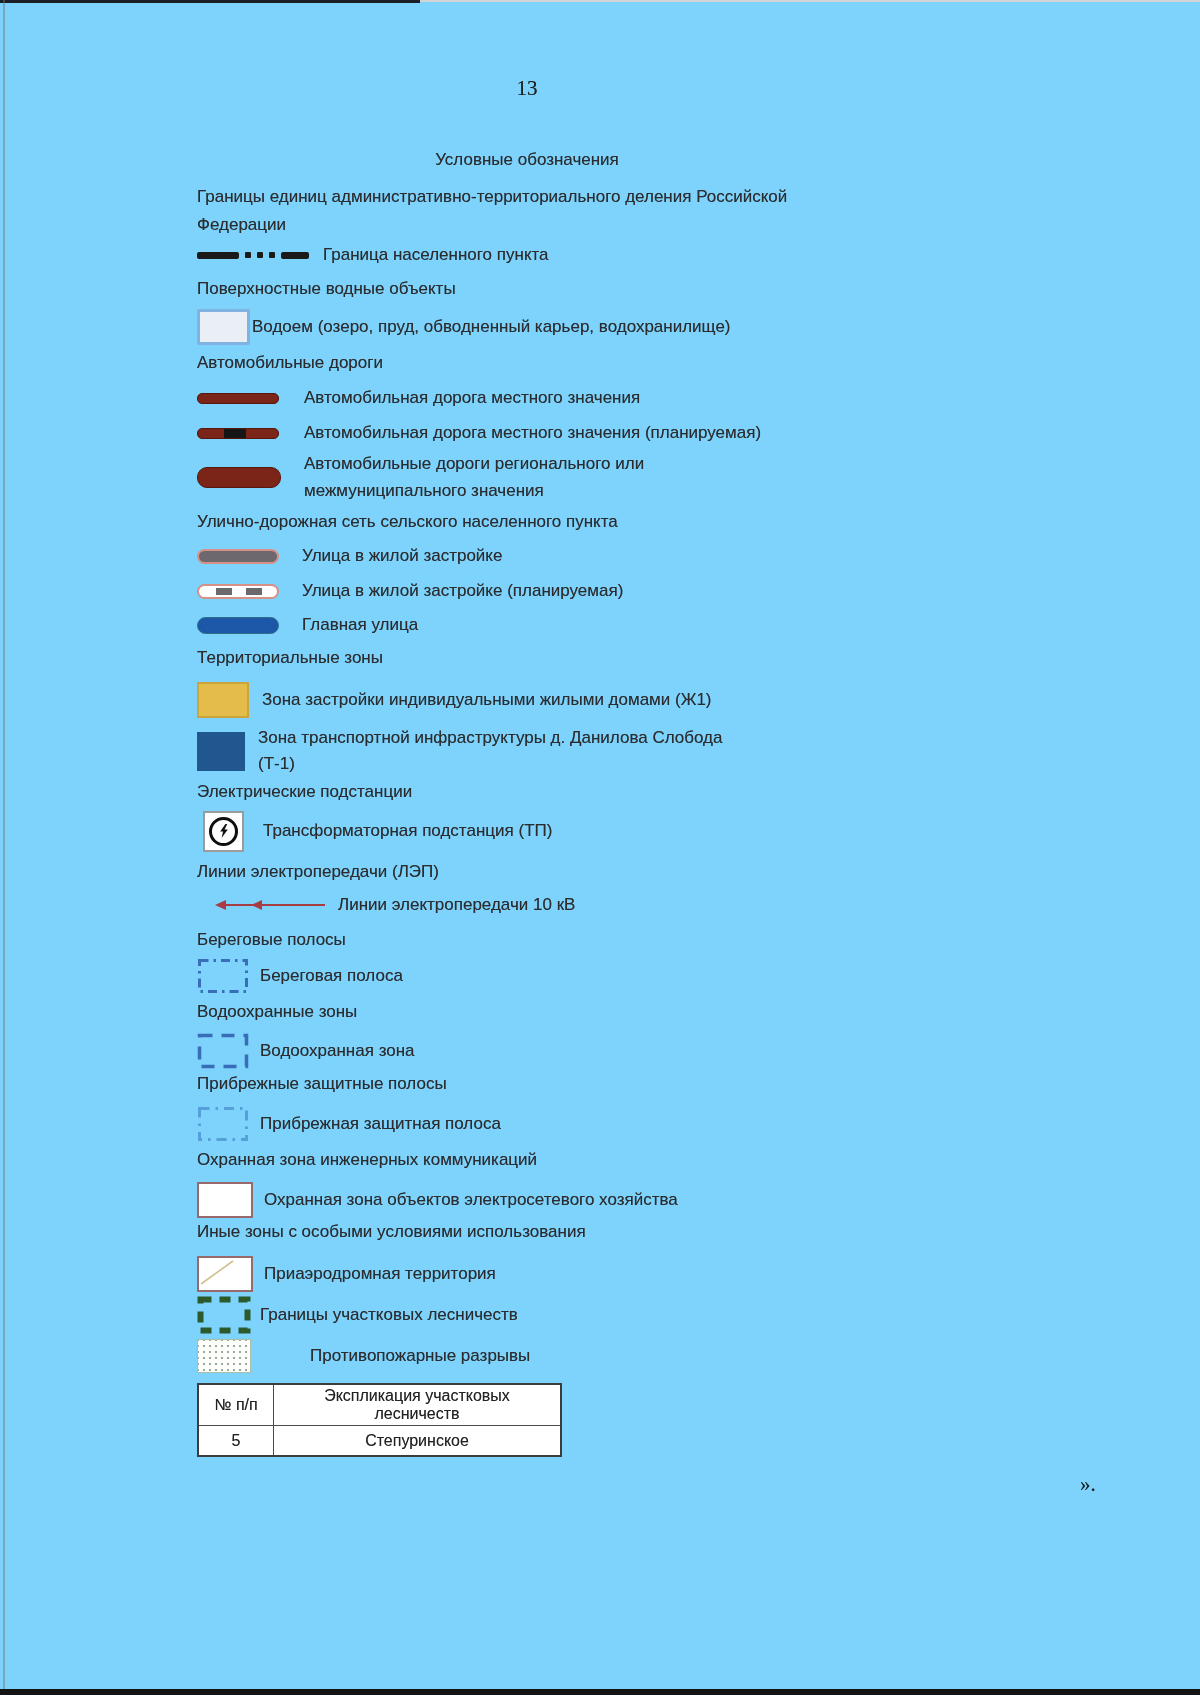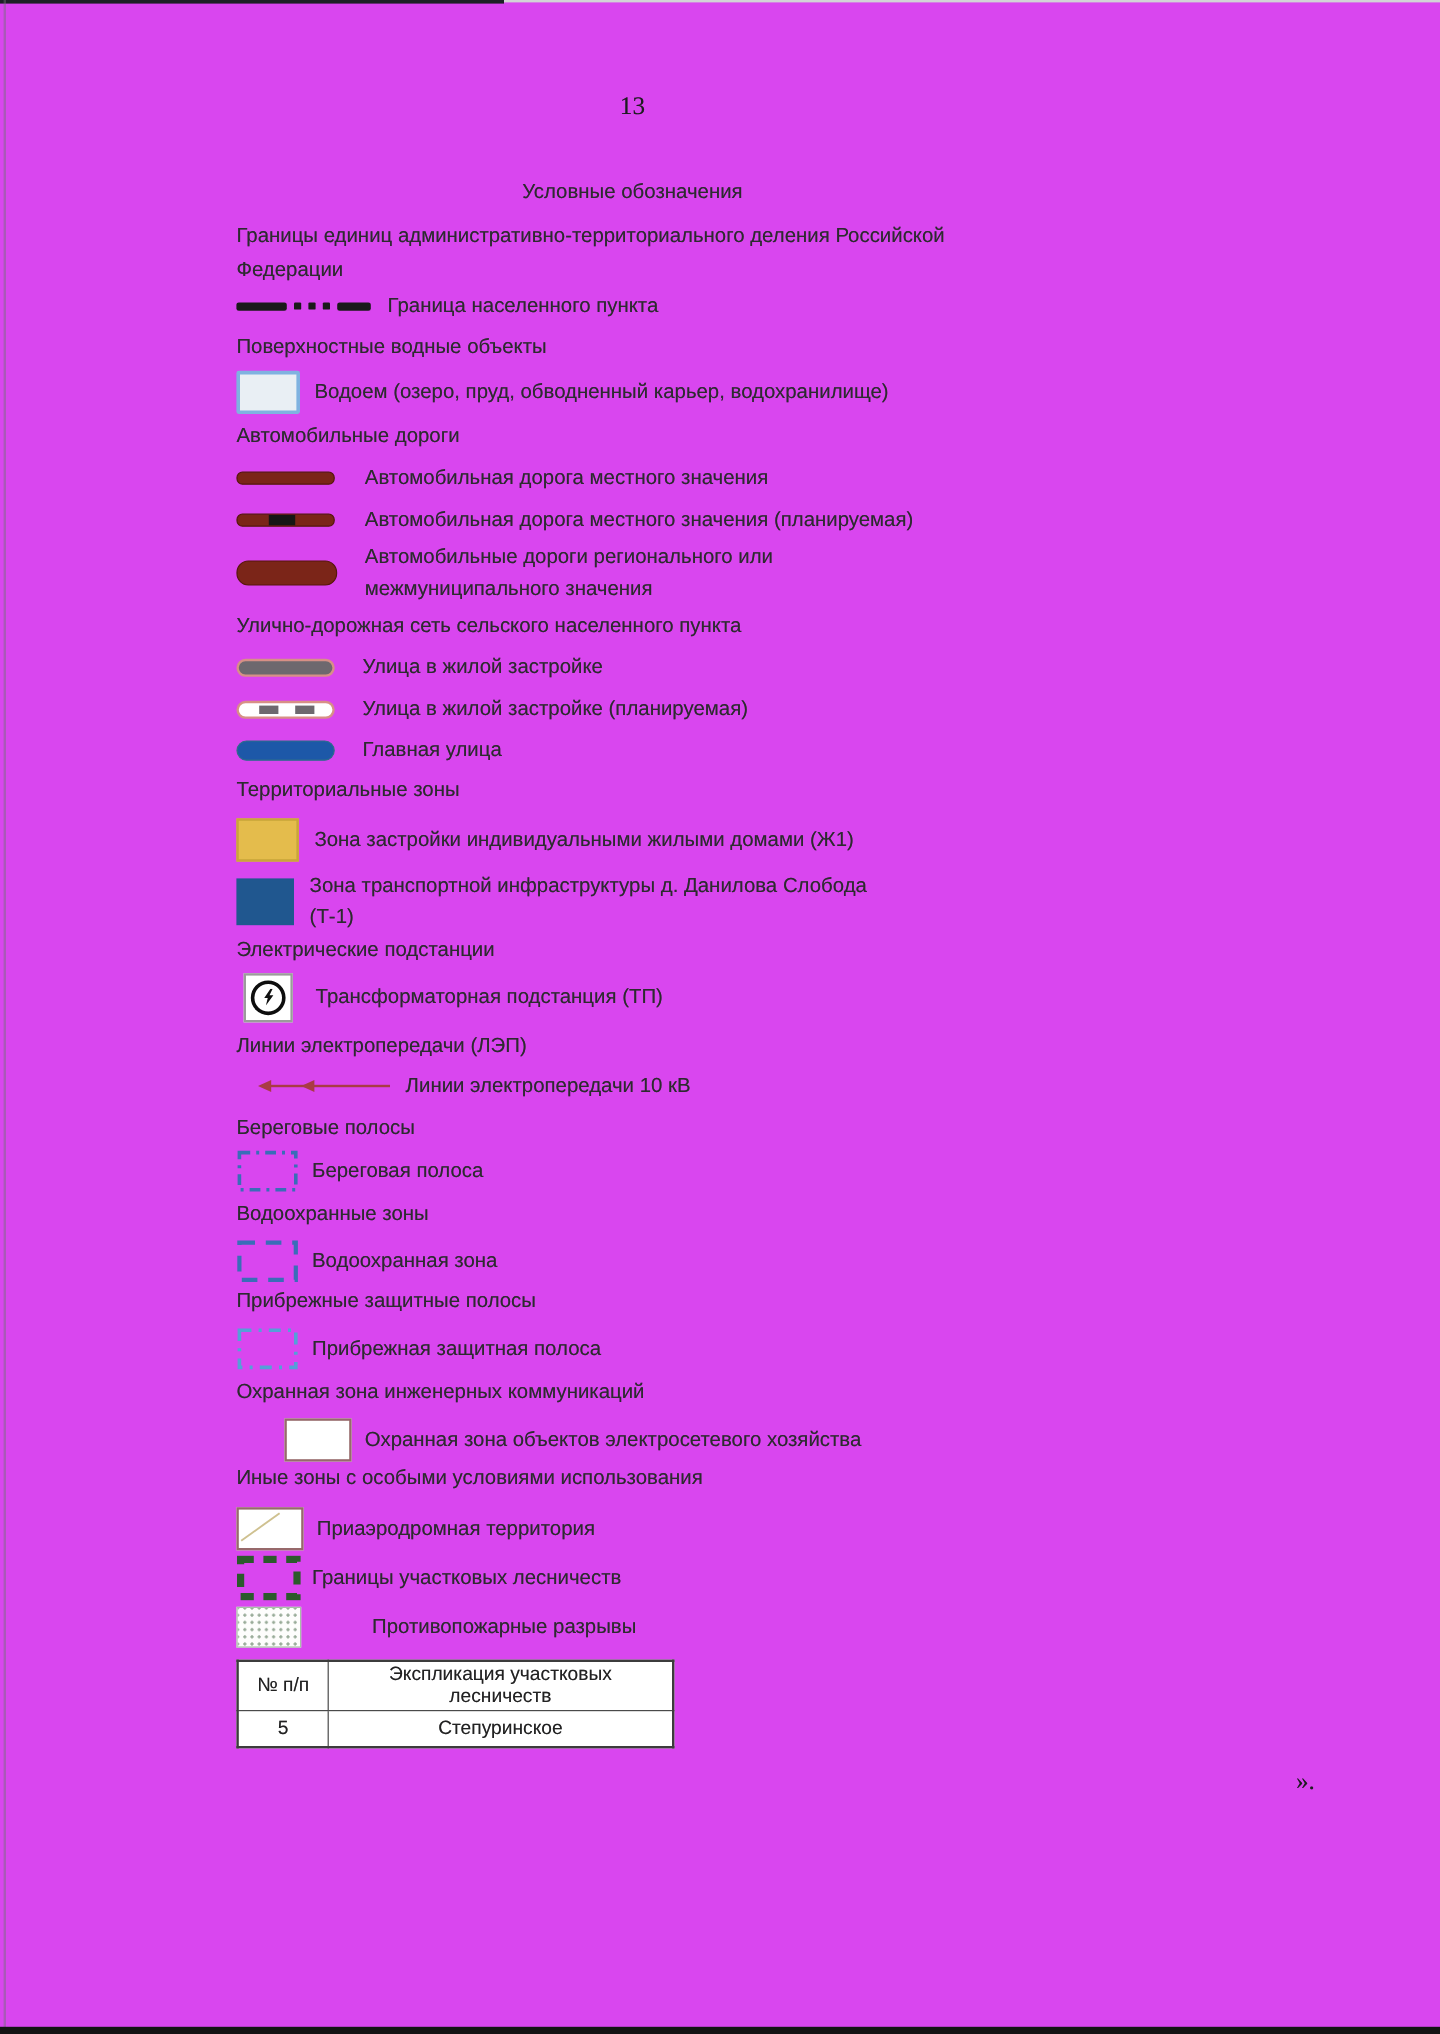--- a/index.html
+++ b/index.html
@@ -1,18 +1,18 @@
 <!DOCTYPE html>
 <html><head>
 <meta charset="utf-8">
 <style>
   html,body { margin:0; padding:0; background:#e8e8e8; }
   .page {
     position:relative; width:1200px; height:1695px; margin:0 auto;
-    background:#d946ef; overflow:hidden;
+    background:#7dd3fc; overflow:hidden;
     font-family:"Liberation Sans", sans-serif; color:#2c2c2e;
     text-shadow:0 0 .4px rgba(20,20,25,.45);
   }
   .abs { position:absolute; }
   .serif { font-family:"Liberation Serif", serif; }
   .h { font-size:17px; line-height:28px; }
   .lbl { font-size:17px; line-height:24px; }
   .row { position:absolute; display:flex; align-items:center; }
 
   
@@ -85,21 +85,21 @@
       <div class="bnd-dot"></div>
       <div class="bnd-dash2"></div>
     </div>
     <div class="lbl" style="margin-left:14px;">Граница населенного пункта</div>
   </div>
 
   <div class="abs h" style="left:197px; top:275px;">Поверхностные водные объекты</div>
 
   <div class="row" style="left:197px; top:309px; height:36px;">
     <div class="reservoir-swatch"></div>
-    <div class="lbl" style="margin-left:12px;">Водоем (озеро, пруд, обводненный карьер, водохранилище)</div>
+    <div class="lbl" style="margin-left:2px;">Водоем (озеро, пруд, обводненный карьер, водохранилище)</div>
   </div>
 
   <div class="abs h" style="left:197px; top:349px;">Автомобильные дороги</div>
 
   <div class="row" style="left:197px; top:387px; height:22px;">
     <div class="road-local"></div>
     <div class="lbl" style="margin-left:25px;">Автомобильная дорога местного значения</div>
   </div>
 
   <div class="row" style="left:197px; top:422px; height:22px;">
@@ -192,21 +192,21 @@
 
   <div class="row" style="left:197px; top:1106px; height:36px;">
     <svg width="52" height="36" viewBox="0 0 52 36">
       <rect x="2.5" y="2.5" width="47" height="31" fill="none" stroke="#55a0d8" stroke-width="3" stroke-dasharray="10 6 2.5 6"></rect>
     </svg>
     <div class="lbl" style="margin-left:11px;">Прибрежная защитная полоса</div>
   </div>
 
   <div class="abs h" style="left:197px; top:1146px;">Охранная зона инженерных коммуникаций</div>
 
-  <div class="row" style="left:197px; top:1182px; height:36px;margin-left:40px;">
+  <div class="row" style="left:197px; top:1182px; height:36px;">
     <div class="plain-zone"></div>
     <div class="lbl" style="margin-left:11px;">Охранная зона объектов электросетевого хозяйства</div>
   </div>
 
   <div class="abs h" style="left:197px; top:1218px;">Иные зоны с особыми условиями использования</div>
 
   <div class="row" style="left:197px; top:1256px; height:36px;">
     <div class="plain-zone">
       <svg width="48" height="28" viewBox="0 0 48 28" style="position:absolute;left:0;top:0;">
         <line x1="2" y1="26" x2="34" y2="3" stroke="#cfc190" stroke-width="1.6"></line>

